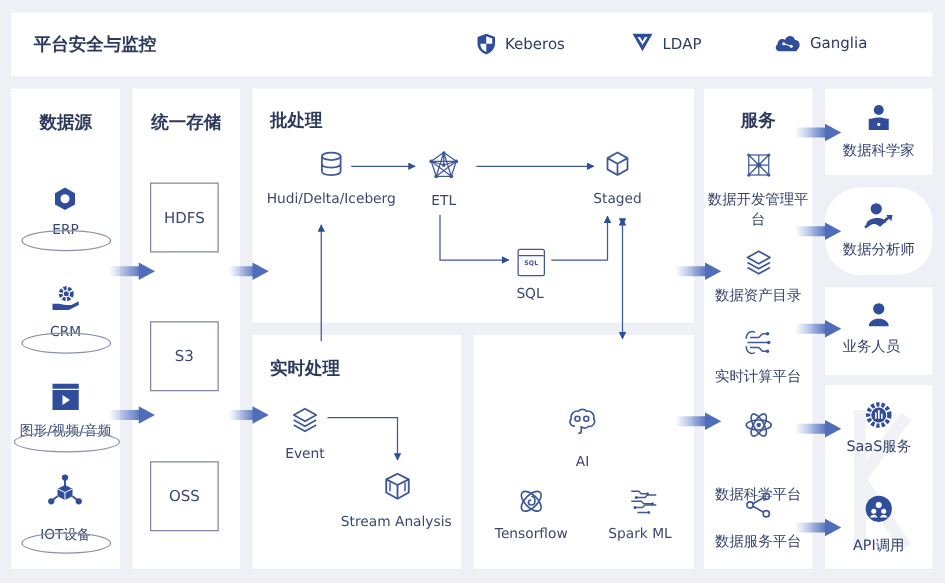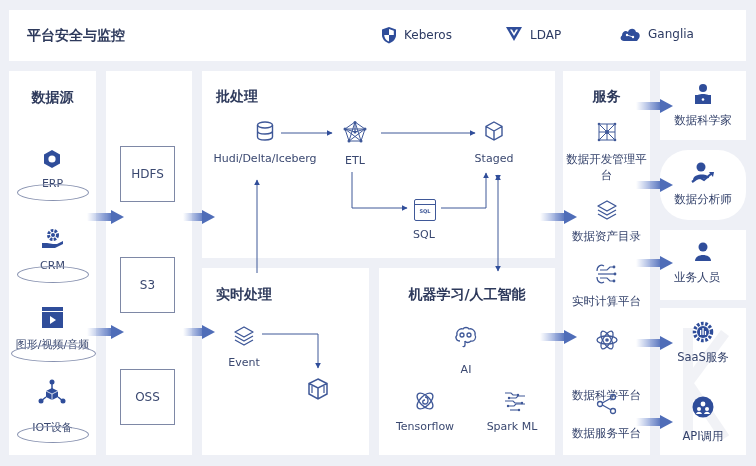--- a/index.html
+++ b/index.html
@@ -92,20 +92,21 @@
       <line x1="8" y1="18" x2="3" y2="22" stroke="#2f4d9a" stroke-width="1.5"></line>
       <line x1="20" y1="18" x2="25" y2="22" stroke="#2f4d9a" stroke-width="1.5"></line>
       <circle cx="3" cy="22" r="2.5" fill="#2f4d9a"></circle>
       <circle cx="25" cy="22" r="2.5" fill="#2f4d9a"></circle>
     </svg>
   <div class="lbl" style="left:0;width:87px;top:349px;">IOT设备</div>
   <div class="ellipse" style="left:8px;top:355px;width:70px;height:15px;"></div>
 </div>
 
 <div class="panel" style="left:106px;top:71px;width:86px;height:384px;">
+  <div class="title" style="left:0;width:86px;text-align:center;top:18px;">统一存储</div>
   <div class="box" style="left:14px;top:75px;width:53px;height:54px;">HDFS</div>
   <div class="box" style="left:14px;top:186px;width:53px;height:54px;">S3</div>
   <div class="box" style="left:14px;top:298px;width:53px;height:54px;">OSS</div>
 </div>
 
 <div class="panel" style="left:202px;top:71px;width:353px;height:187px;">
   <div class="title" style="left:14px;top:17px;">批处理</div>
 
   <svg class="ico" style="left:54px;top:50px;" width="18" height="20" viewBox="0 0 18 20">
       <ellipse cx="9" cy="4" rx="7.5" ry="3" fill="none" stroke="#3f5898" stroke-width="1.4"></ellipse>
@@ -155,27 +156,27 @@
         <path d="M11 2 L20 7 L11 12 L2 7 Z"></path>
         <path d="M2 11 L11 16 L20 11"></path>
         <path d="M2 15 L11 20 L20 15"></path>
       </g>
     </svg>
   <div class="lbl" style="left:20px;top:88px;width:44px;">Event</div>
   <svg class="ico" style="left:106px;top:110px;" width="20" height="22" viewBox="0 0 20 22">
       <path d="M10 1 L19 5.5 V16 L10 21 L1 16 V5.5 Z M1 5.5 L10 10 L19 5.5 M10 10 V21" fill="none" stroke="#3f5898" stroke-width="1.5"></path>
       <path d="M4 8 V15 M16 8 V15" stroke="#3f5898" stroke-width="1.2"></path>
     </svg>
+  <div class="lbl" style="left:60px;top:143px;width:110px;">Stream Analysis</div>
   <svg style="position:absolute;left:0;top:0;" width="167" height="187">
     <polyline points="60,66 116,66 116,100" fill="none" stroke="#3f5898" stroke-width="1" marker-end="url(#ah)"></polyline>
   </svg>
 </div>
 
 <div class="panel" style="left:379px;top:268px;width:176px;height:187px;">
-  <div class="title" style="left:0;width:176px;text-align:center;top:18px;">机器学习/人工智能</div>
   <svg class="ico" style="left:75px;top:57px;" width="24" height="24" viewBox="0 0 24 24">
       <g fill="none" stroke="#3f5898" stroke-width="1.3">
         <path d="M6 16 C2 16 1 12 3 10 C2 6 6 3 9 4 C10 2 14 2 15 4 C18 3 22 6 21 10 C23 13 20 17 17 16 C15 18 12 18 11 16"></path>
         <circle cx="8" cy="10" r="2"></circle>
         <circle cx="15" cy="10" r="2"></circle>
         <path d="M11 16 V20 C11 22 9 22 9 21"></path>
       </g>
     </svg>
   <div class="lbl" style="left:74px;top:95px;width:26px;">AI</div>
   <svg class="ico" style="left:34px;top:122px;" width="24" height="22" viewBox="0 0 24 22">

